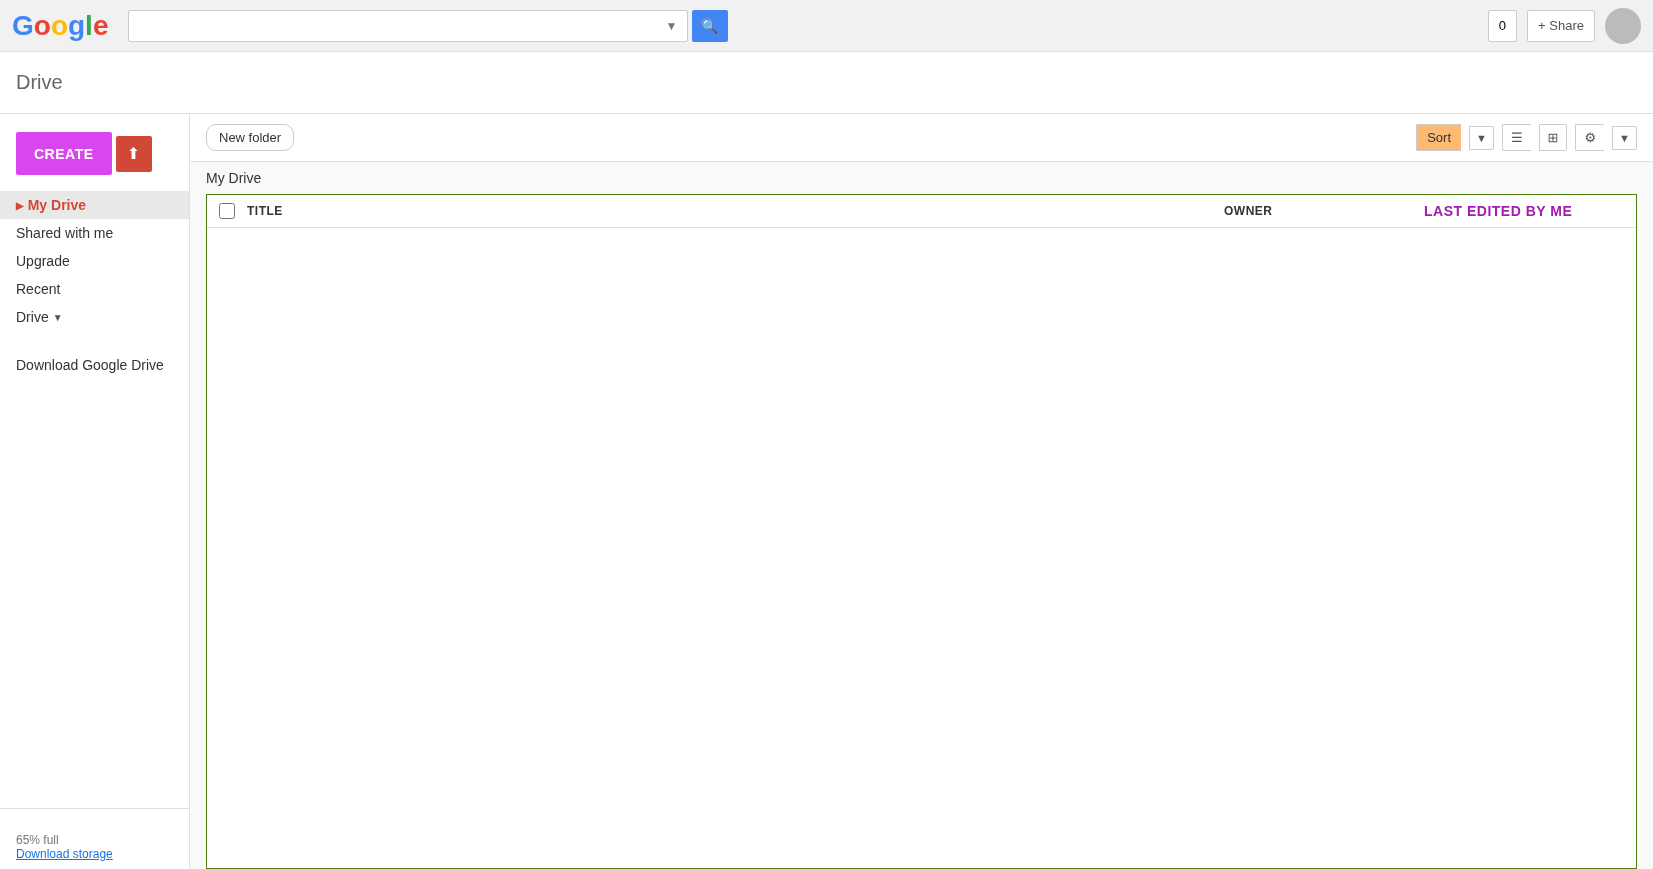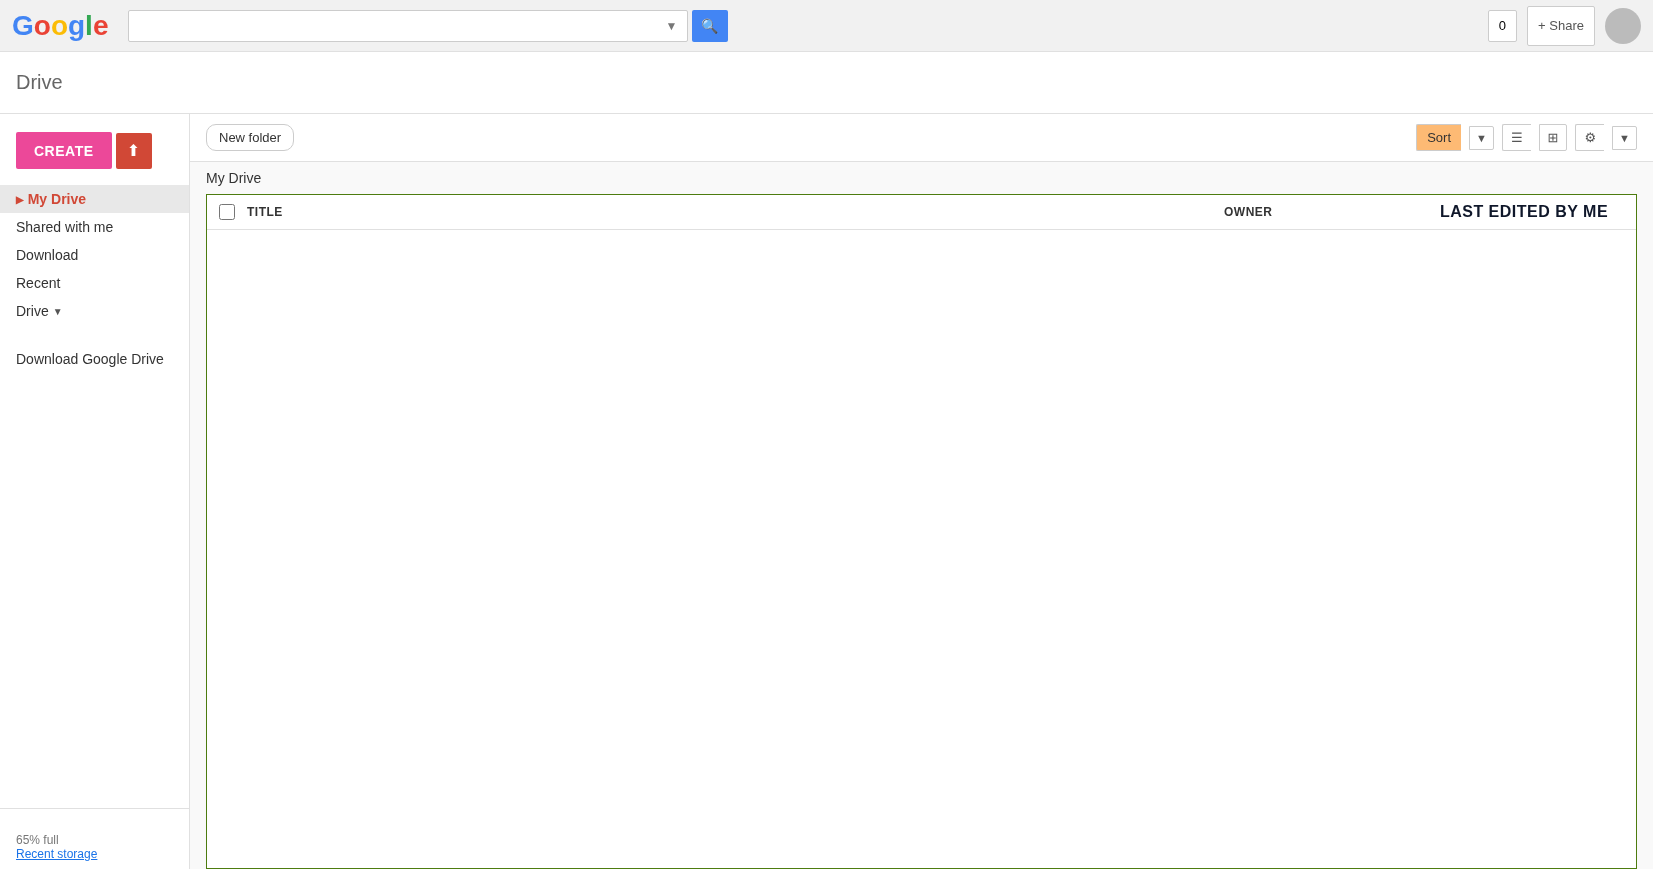--- a/index.html
+++ b/index.html
@@ -87,21 +87,21 @@
     #share-btn {
       display: flex;
       align-items: center;
       gap: 4px;
       background: white;
       border: 1px solid #ccc;
       border-radius: 2px;
       cursor: pointer;
       padding: 4px 10px;
       font-size: 13px;
-      height: 40px;
+      height: 32px;
       color: #555;
     }
     #avatar-btn {
       width: 36px;
       height: 36px;
       border-radius: 50%;
       background: #bbb;
       border: none;
       cursor: pointer;
     }
@@ -139,29 +139,29 @@
       padding-top: 10px;
     }
     #create-area {
       display: flex;
       align-items: center;
       padding: 8px 16px;
       gap: 4px;
       margin-bottom: 8px;
     }
     #create-btn {
-      background: #ec4899;
+      background: #d946ef;
       color: white;
       border: none;
       border-radius: 2px;
       font-size: 14px;
       font-weight: bold;
       cursor: pointer;
       padding: 8px 18px;
-      height: 37px;
+      height: 43px;
       letter-spacing: 0.5px;
     }
     #upload-btn {
       background: #d14836;
       color: white;
       border: none;
       border-radius: 2px;
       font-size: 14px;
       cursor: pointer;
       width: 36px;
@@ -341,26 +341,26 @@
     .col-owner {
       width: 200px;
       font-size: 12px;
       font-weight: bold;
       color: #333;
       text-transform: uppercase;
       letter-spacing: 0.5px;
     }
     .col-last-edited {
       width: 200px;
-      font-size: 16px;
+      font-size: 14px;
       font-weight: bold;
-      color: #0f172a;
+      color: #a21caf;
       text-transform: uppercase;
       letter-spacing: 0.5px;
-      text-align: center;
+      text-align: left;
     }
     #file-empty-area {
       flex: 1;
       min-height: 500px;
       background: white;
     }
   </style>
 </head>
 <body>
 
@@ -403,41 +403,41 @@
     </div>
 
     <div class="nav-item active">
       <span class="nav-arrow">▶</span>
       <span>My Drive</span>
     </div>
     <div class="nav-item">
       <span>Shared with me</span>
     </div>
     <div class="nav-item">
-      <span>Download</span>
+      <span>Upgrade</span>
     </div>
     <div class="nav-item">
       <span>Recent</span>
     </div>
     <div class="nav-item">
       <span>Drive</span>
       <span class="nav-more-arrow">▼</span>
     </div>
 
     <div style="height:20px;"></div>
 
     <div class="nav-item">
       <span>Download Google Drive</span>
     </div>
 
     <div class="sidebar-spacer"></div>
 
     <div id="storage-info">
       <div>65% full</div>
-      <a id="upgrade-link" href="#">Recent storage</a>
+      <a id="upgrade-link" href="#">Download storage</a>
     </div>
   </div>
 
   <div id="main-content">
 
     <div id="toolbar">
       <button id="new-folder-btn">New folder</button>
       <div class="toolbar-spacer"></div>
       <button id="sort-btn">Sort</button>
       <button id="sort-dropdown-btn">▼</button>

